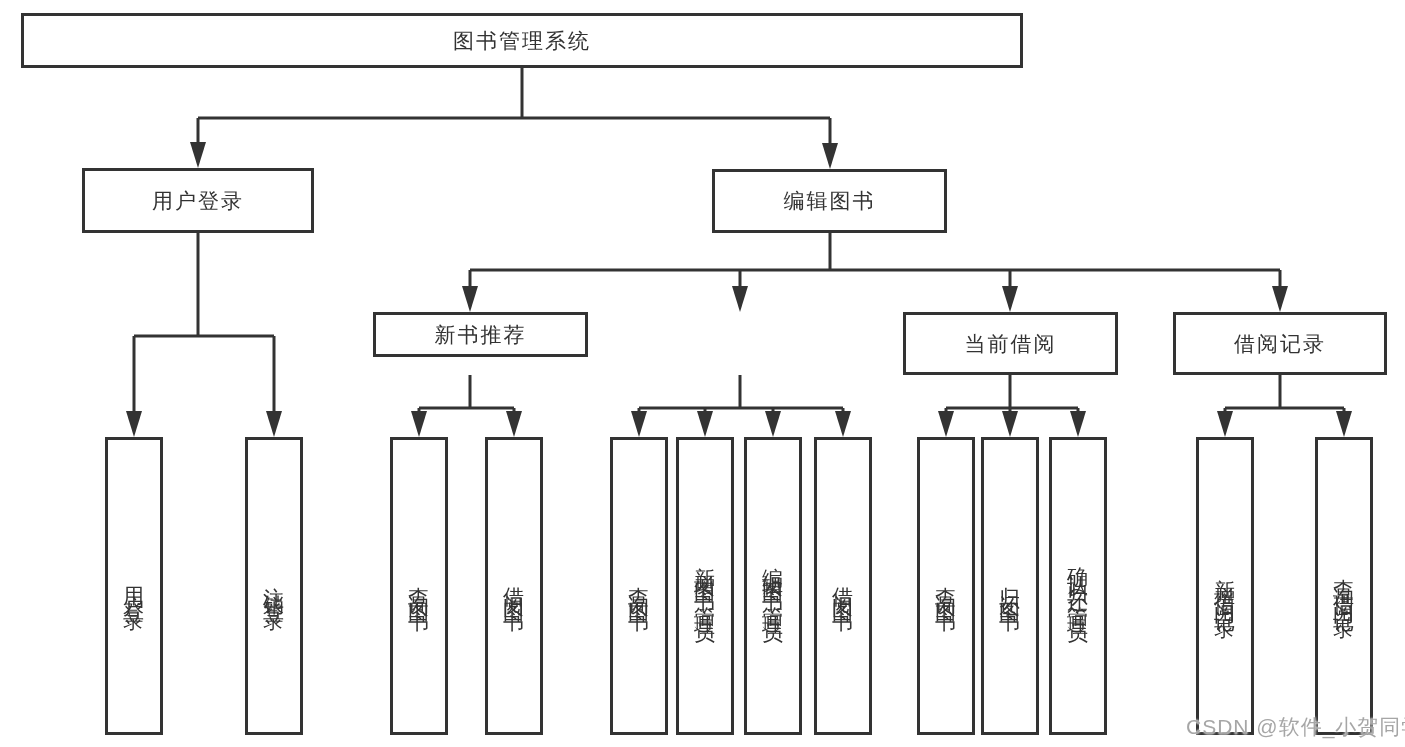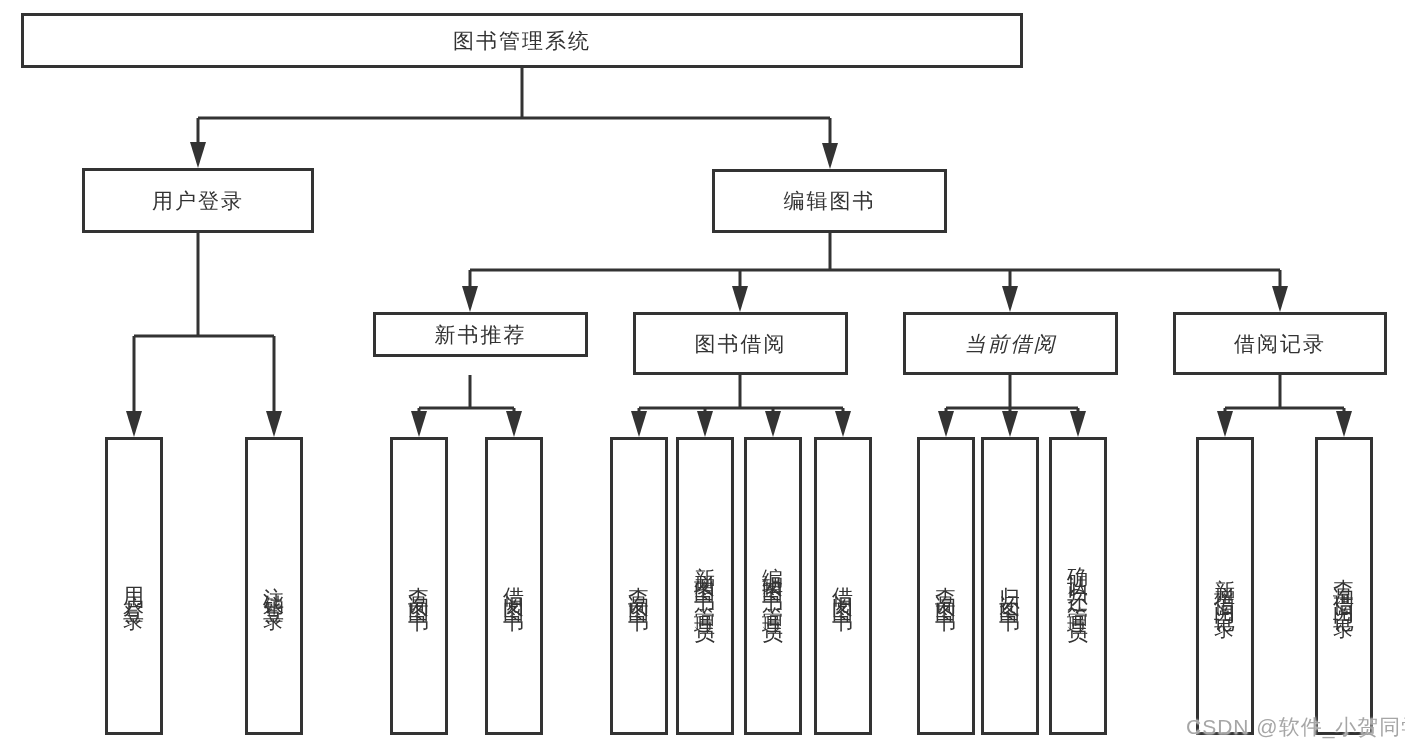--- a/index.html
+++ b/index.html
@@ -143,24 +143,21 @@
   <div class="node hbox" style="left:82px; top:168px; width:232px; height:65px;">
     <span>用户登录</span>
   </div>
   <div class="node hbox" style="left:712px; top:169px; width:235px; height:64px;">
     <span>编辑图书</span>
   </div>
 
   <div class="node hbox" style="left:363px; top:312px; width:215px; height:45px;margin-left:10px;">
     <span>新书推荐</span>
   </div>
-  <div class="node hbox" style="left:633px; top:312px; width:215px; height:63px;">
-    <span>图书借阅</span>
-  </div>
-  <div class="node hbox" style="left:903px; top:312px; width:215px; height:63px;font-style:italic;">
+  <div class="node hbox" style="left:903px; top:312px; width:215px; height:63px;">
     <span>当前借阅</span>
   </div>
   <div class="node hbox" style="left:1173px; top:312px; width:214px; height:63px;">
     <span>借阅记录</span>
   </div>
 
   <div class="node vbox" style="left:105px;">
     <span>用户登录</span>
   </div>
   <div class="node vbox" style="left:245px;">

